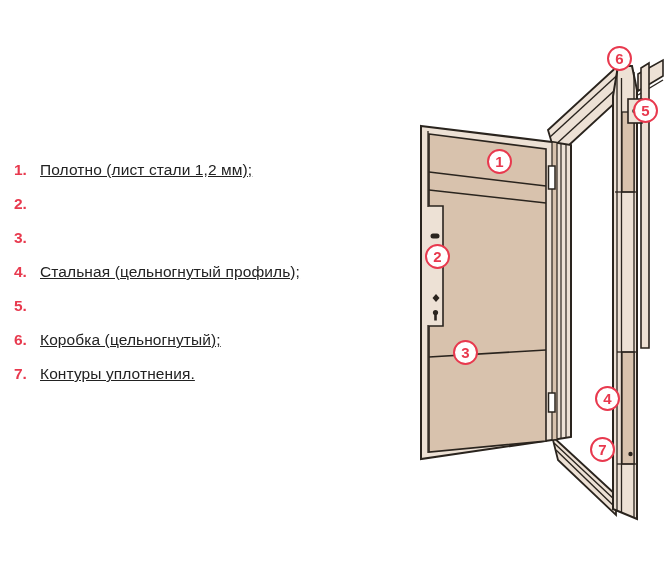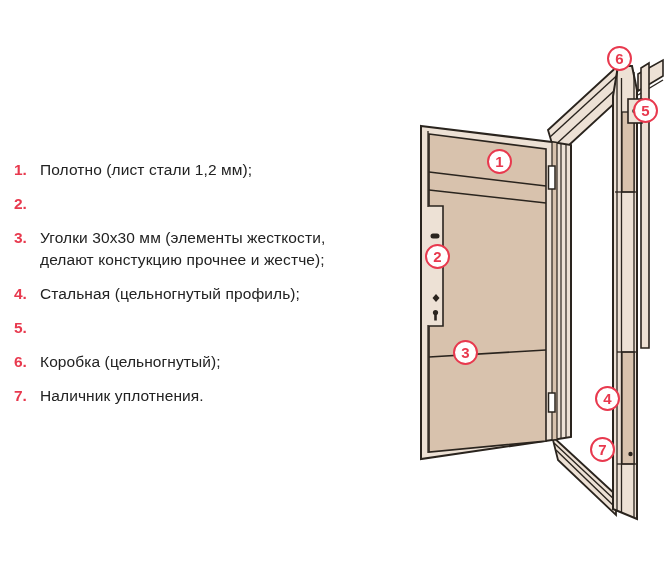--- a/index.html
+++ b/index.html
@@ -12,21 +12,21 @@
   }
   *{box-sizing:border-box;margin:0;padding:0;}
   html,body{background:var(--bg);}
   body{font-family:"Liberation Sans",sans-serif;color:var(--text);}
   .stage{position:relative;width:667px;height:564px;background:var(--bg);overflow:hidden;}
 
   
   .legend{position:absolute;left:14px;top:159px;width:402px;}
   .legend-item{display:flex;margin-bottom:12px;font-size:15.5px;line-height:22px;}
   .legend-item .num{color:var(--red);font-weight:700;width:26px;flex:none;}
-  .legend-item .txt{white-space:pre-line;letter-spacing:0.1px;}
+  .legend-item .txt{white-space:pre-line;letter-spacing:0.1px;text-decoration:underline;}
 
   
   .diagram-svg{position:absolute;left:0;top:0;}
   .fill-cream{fill:var(--cream);stroke:var(--line);}
   .fill-tan{fill:var(--tan);stroke:var(--line);}
   .fill-white{fill:#ffffff;stroke:var(--line);}
   .ln{stroke:var(--line);fill:none;}
   .dot{fill:var(--line);stroke:none;}
 
   
@@ -45,37 +45,35 @@
   <div class="legend">
     <div class="legend-item">
       <span class="num">1.</span>
       <span class="txt">Полотно (лист стали 1,2 мм);</span>
     </div>
     <div class="legend-item">
       <span class="num">2.</span>
     </div>
     <div class="legend-item">
       <span class="num">3.</span>
-      <span class="txt">Уголки 30х30 мм (элементы жесткости,
-делают констукцию прочнее и жестче);</span>
     </div>
     <div class="legend-item">
       <span class="num">4.</span>
       <span class="txt">Стальная (цельногнутый профиль);</span>
     </div>
     <div class="legend-item">
       <span class="num">5.</span>
     </div>
     <div class="legend-item">
       <span class="num">6.</span>
       <span class="txt">Коробка (цельногнутый);</span>
     </div>
     <div class="legend-item">
       <span class="num">7.</span>
-      <span class="txt">Наличник уплотнения.</span>
+      <span class="txt">Контуры уплотнения.</span>
     </div>
   </div>
 
   <svg class="diagram-svg" width="667" height="564" viewBox="0 0 667 564">
 
     <g>
       <path class="fill-cream" stroke-width="1.6" d="M638,74 L663,60 L663,76 L638,91 Z"></path>
       <path class="ln" stroke-width="1.4" d="M638,95 L663,80"></path>
     </g>
 

